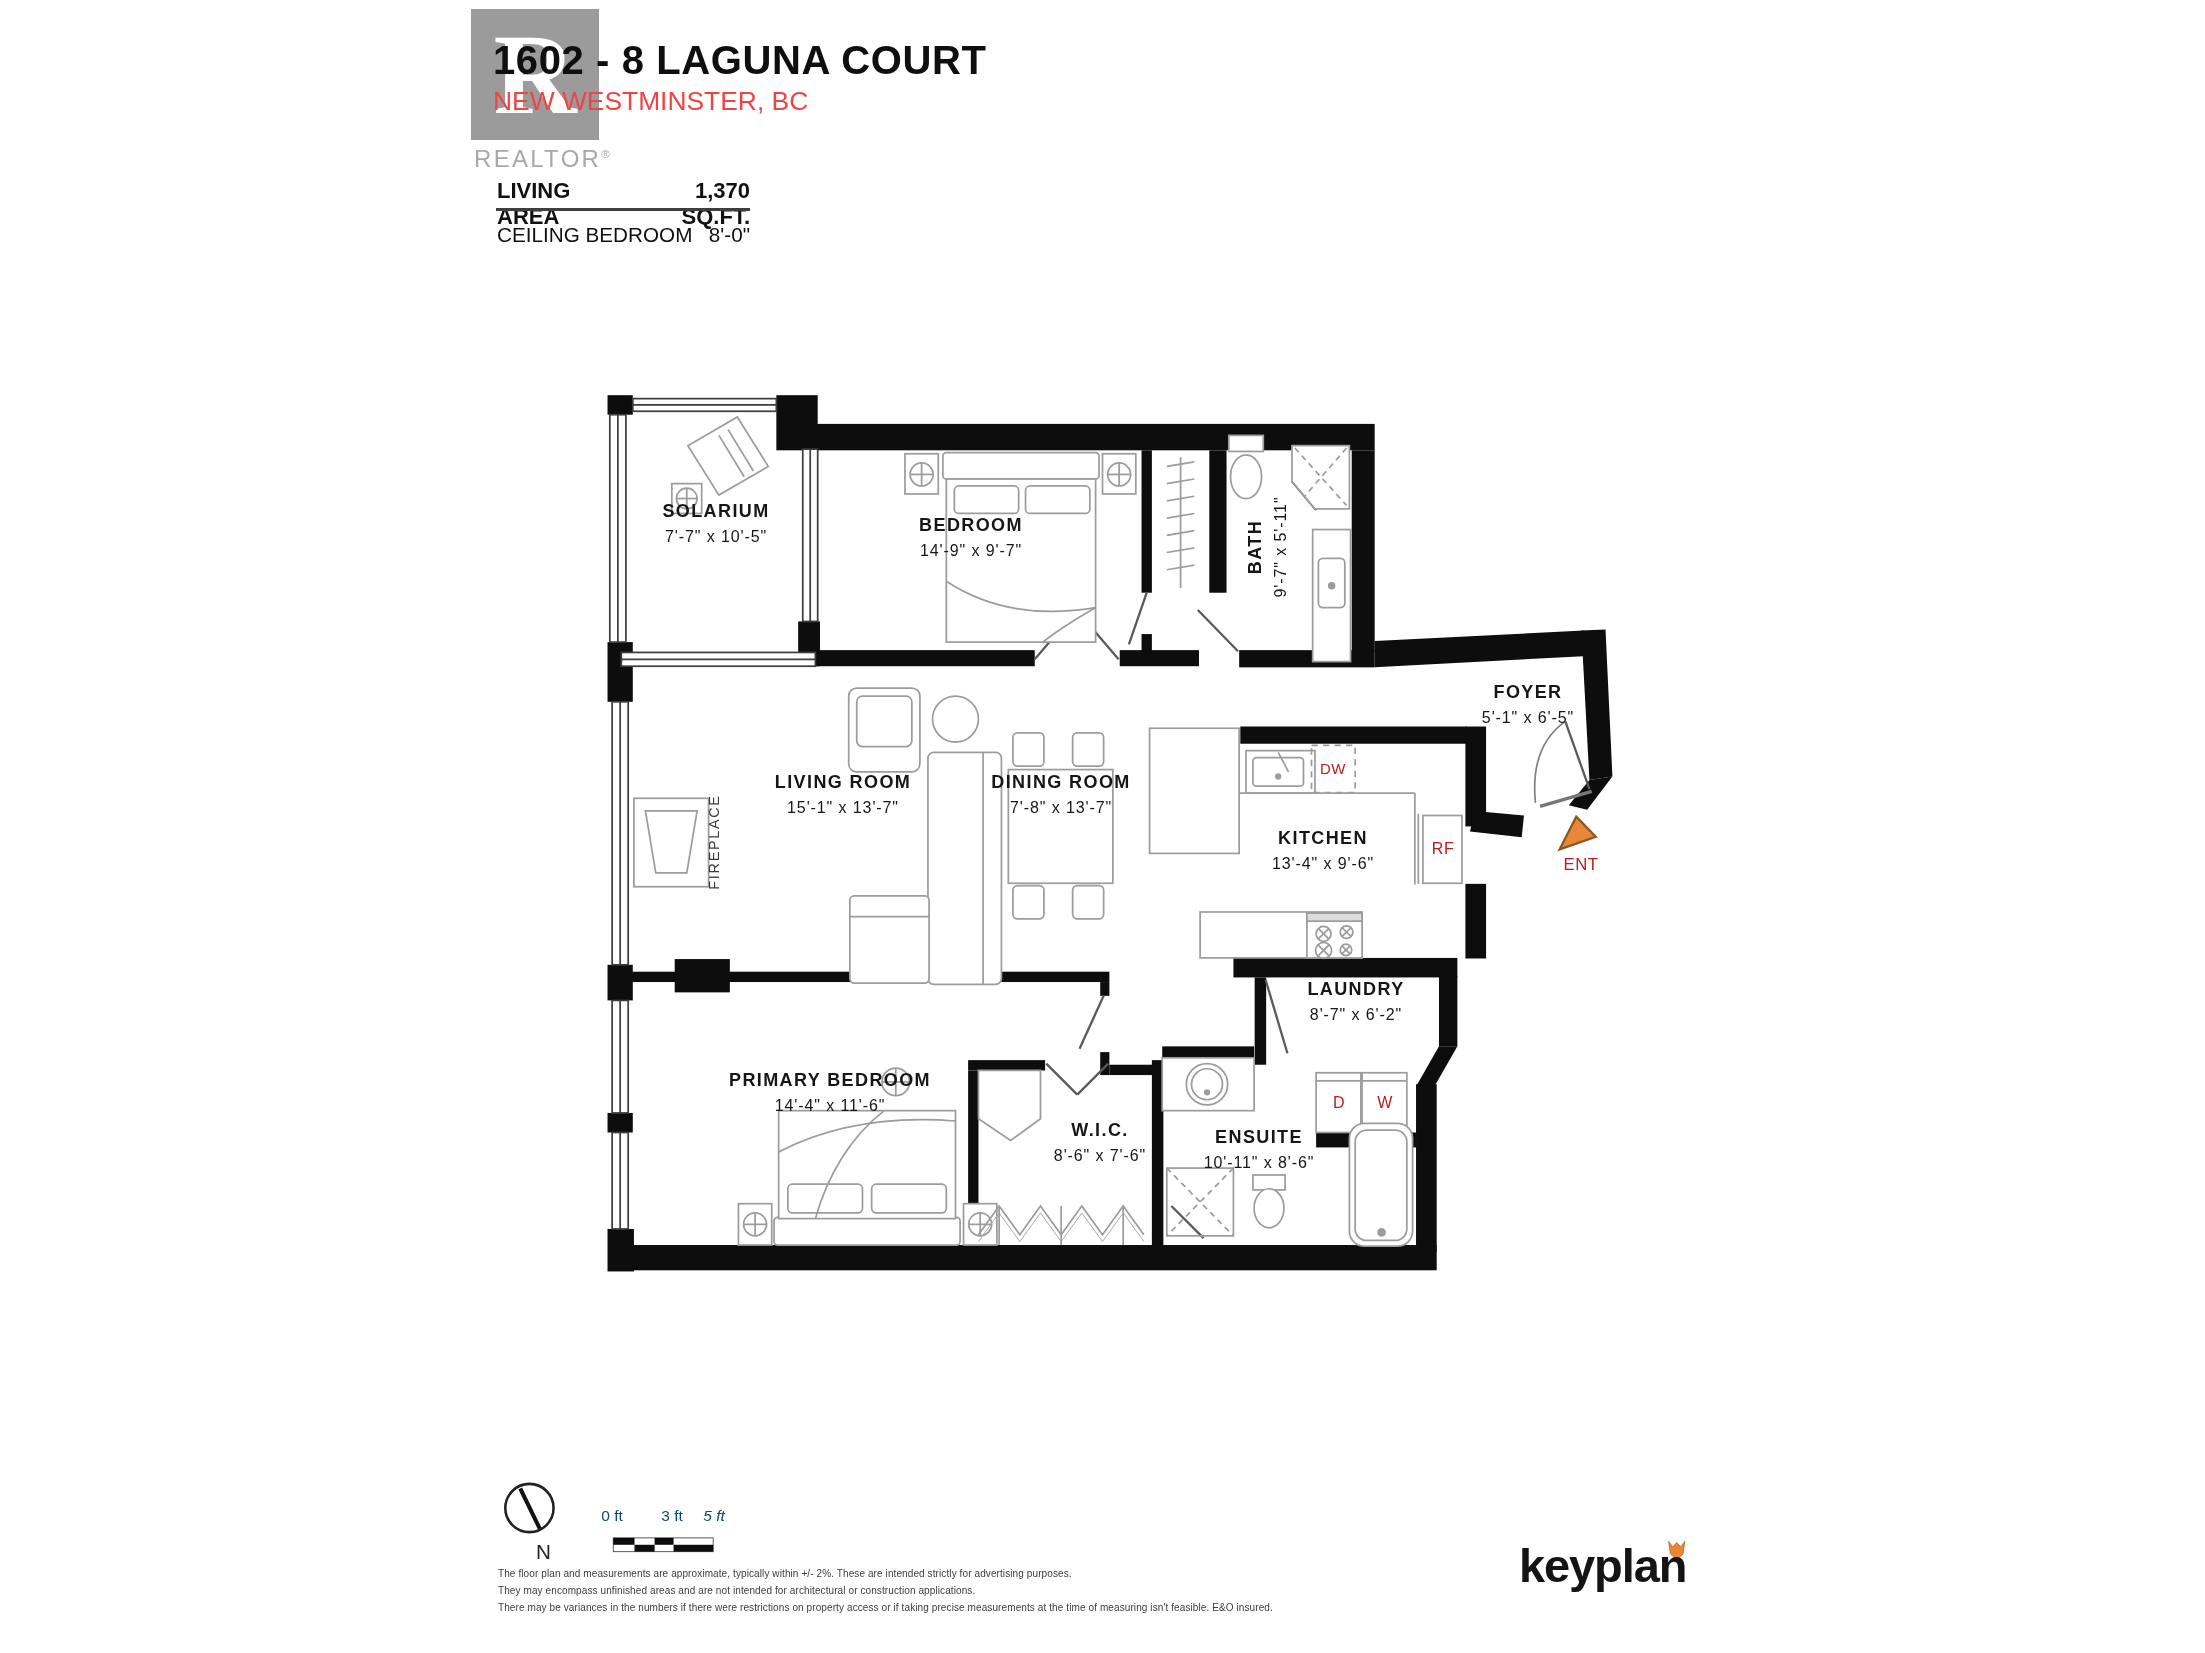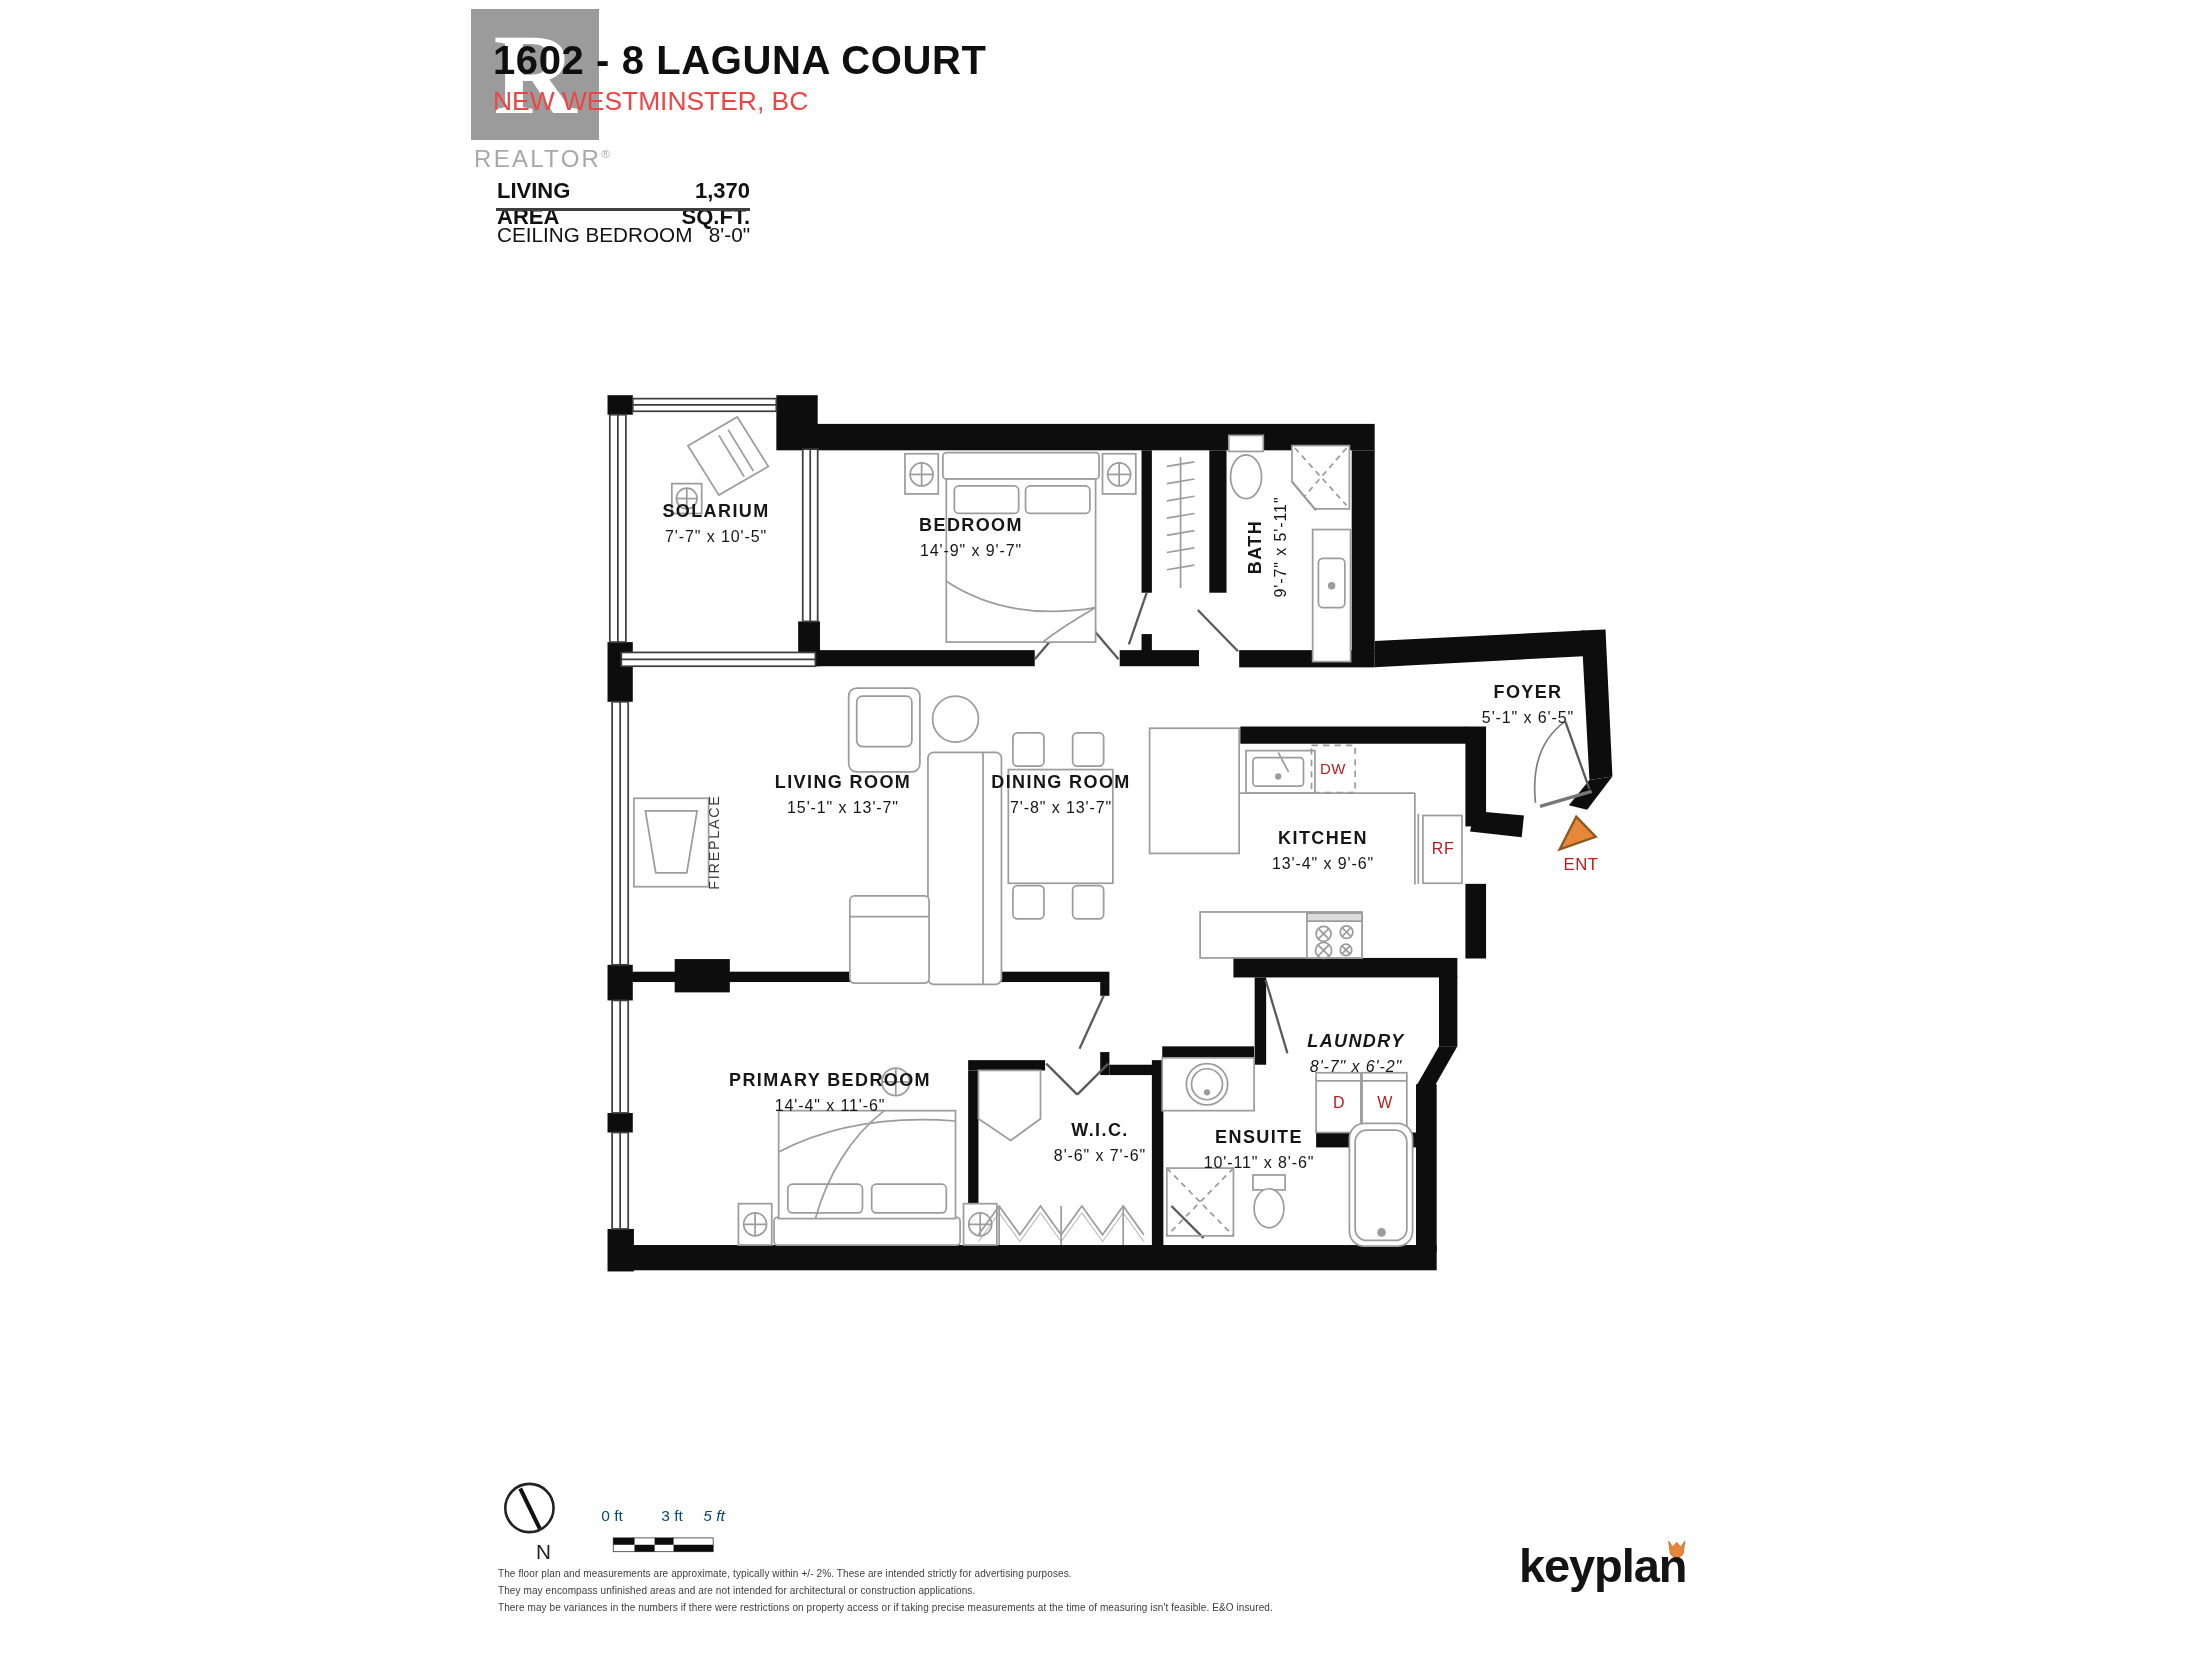--- a/index.html
+++ b/index.html
@@ -312,21 +312,21 @@
     <div class="rdims">15'-1" x 13'-7"</div>
   </div>
   <div class="room-label" style="left:1061px;top:795px;">
     <div class="rname">DINING ROOM</div>
     <div class="rdims">7'-8" x 13'-7"</div>
   </div>
   <div class="room-label" style="left:1323px;top:851px;">
     <div class="rname">KITCHEN</div>
     <div class="rdims">13'-4" x 9'-6"</div>
   </div>
-  <div class="room-label" style="left:1356px;top:1054px;font-style:italic;">
+  <div class="room-label" style="left:1356px;top:1002px;">
     <div class="rname">LAUNDRY</div>
     <div class="rdims">8'-7" x 6'-2"</div>
   </div>
   <div class="room-label" style="left:830px;top:1093px;">
     <div class="rname">PRIMARY BEDROOM</div>
     <div class="rdims">14'-4" x 11'-6"</div>
   </div>
   <div class="room-label" style="left:1100px;top:1143px;">
     <div class="rname">W.I.C.</div>
     <div class="rdims">8'-6" x 7'-6"</div>

